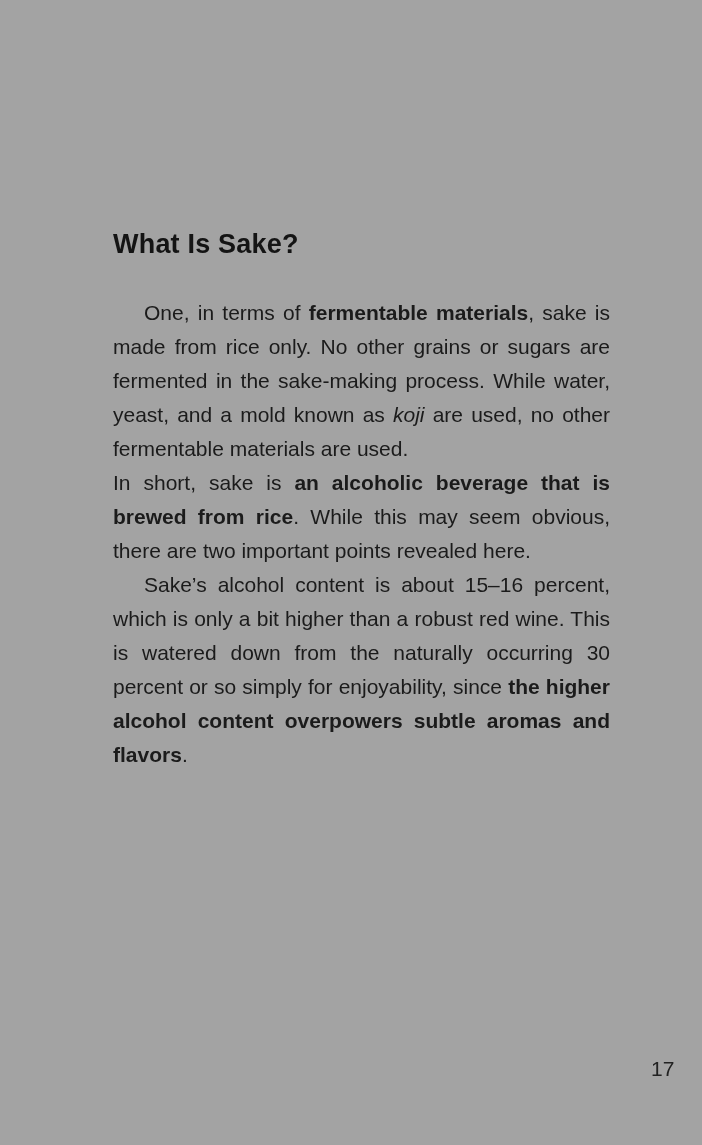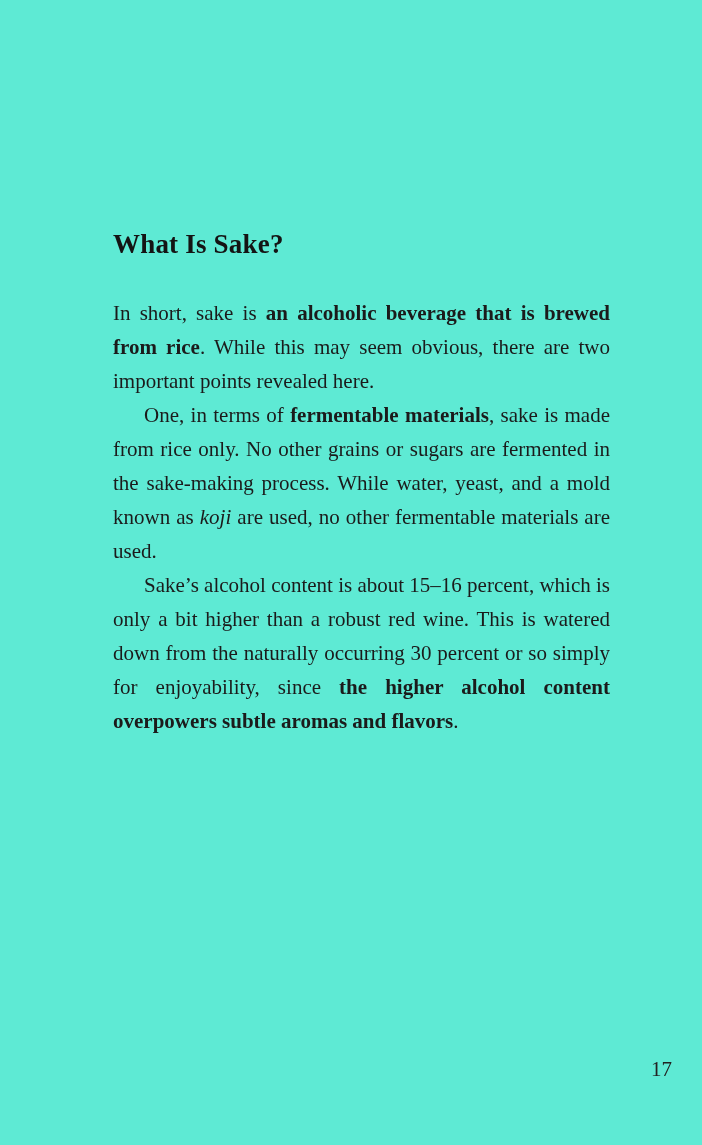--- a/index.html
+++ b/index.html
@@ -4,23 +4,23 @@
 <style>
   html, body {
     margin: 0;
     padding: 0;
     background: #ffffff;
   }
   .page {
     position: relative;
     width: 702px;
     height: 1145px;
-    background: #5eead4;
+    background: #a3a3a3;
     overflow: hidden;
-    font-family: Liberation Serif, serif;
+    font-family: Liberation Sans, sans-serif;
   }
   .title {
     position: absolute;
     left: 113px;
     top: 228px;
     width: 497px;
     margin: 0;
     font-size: 27px;
     line-height: 32px;
     font-weight: 700;
@@ -56,19 +56,19 @@
     margin-left: 24px;
   }
 </style>
 </head>
 <body>
 
 <div class="page">
   <h1 class="title">What Is Sake?</h1>
 
   <div class="text-block">
+      <p class="para indent"><span>One, in terms of </span><span class="b">fermentable materials</span><span>, sake is made from rice only. No other grains or sugars are fermented in the sake-making process. While water, yeast, and a mold known as </span><span class="i">koji</span><span> are used, no other fermentable materials are used.</span></p>
       <p class="para"><span>In short, sake is </span><span class="b">an alcoholic beverage that is brewed from rice</span><span>. While this may seem obvious, there are two important points revealed here.</span></p>
-      <p class="para indent"><span>One, in terms of </span><span class="b">fermentable materials</span><span>, sake is made from rice only. No other grains or sugars are fermented in the sake-making process. While water, yeast, and a mold known as </span><span class="i">koji</span><span> are used, no other fermentable materials are used.</span></p>
       <p class="para indent"><span>Sake’s alcohol content is about 15–16 percent, which is only a bit higher than a robust red wine. This is watered down from the naturally occurring 30 percent or so simply for enjoyability, since </span><span class="b">the higher alcohol content overpowers subtle aromas and flavors</span><span>.</span></p>
     </div>
 
   <div class="page-number">17</div>
 </div>
 
 </body></html>

